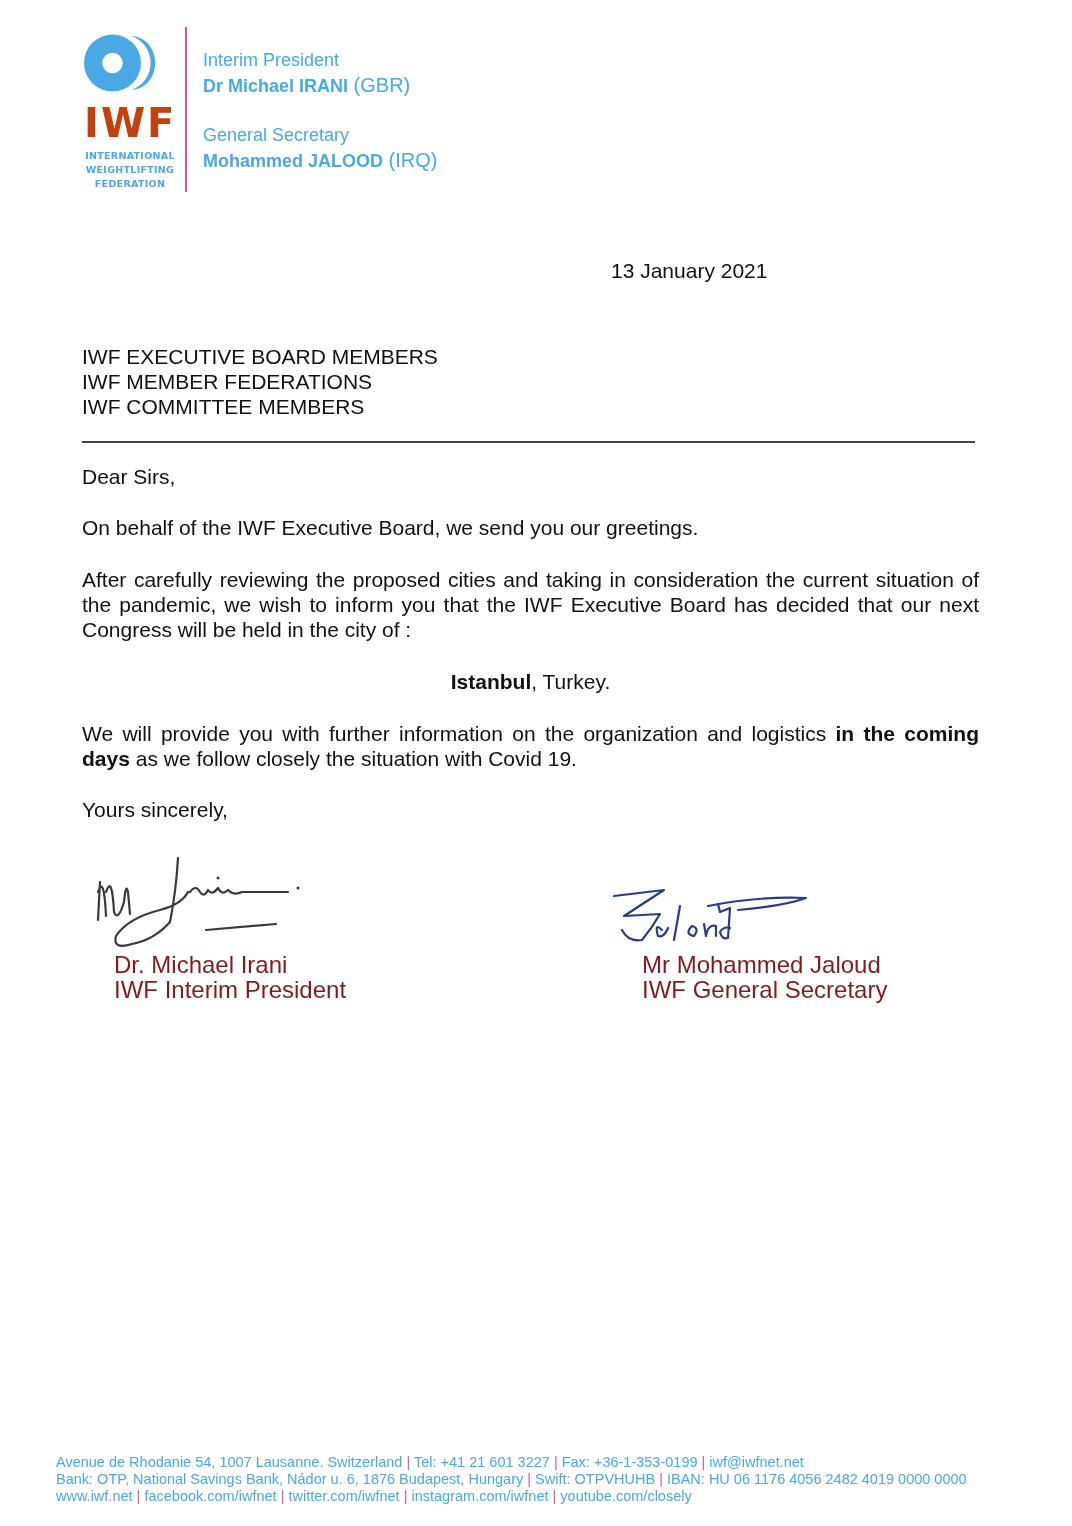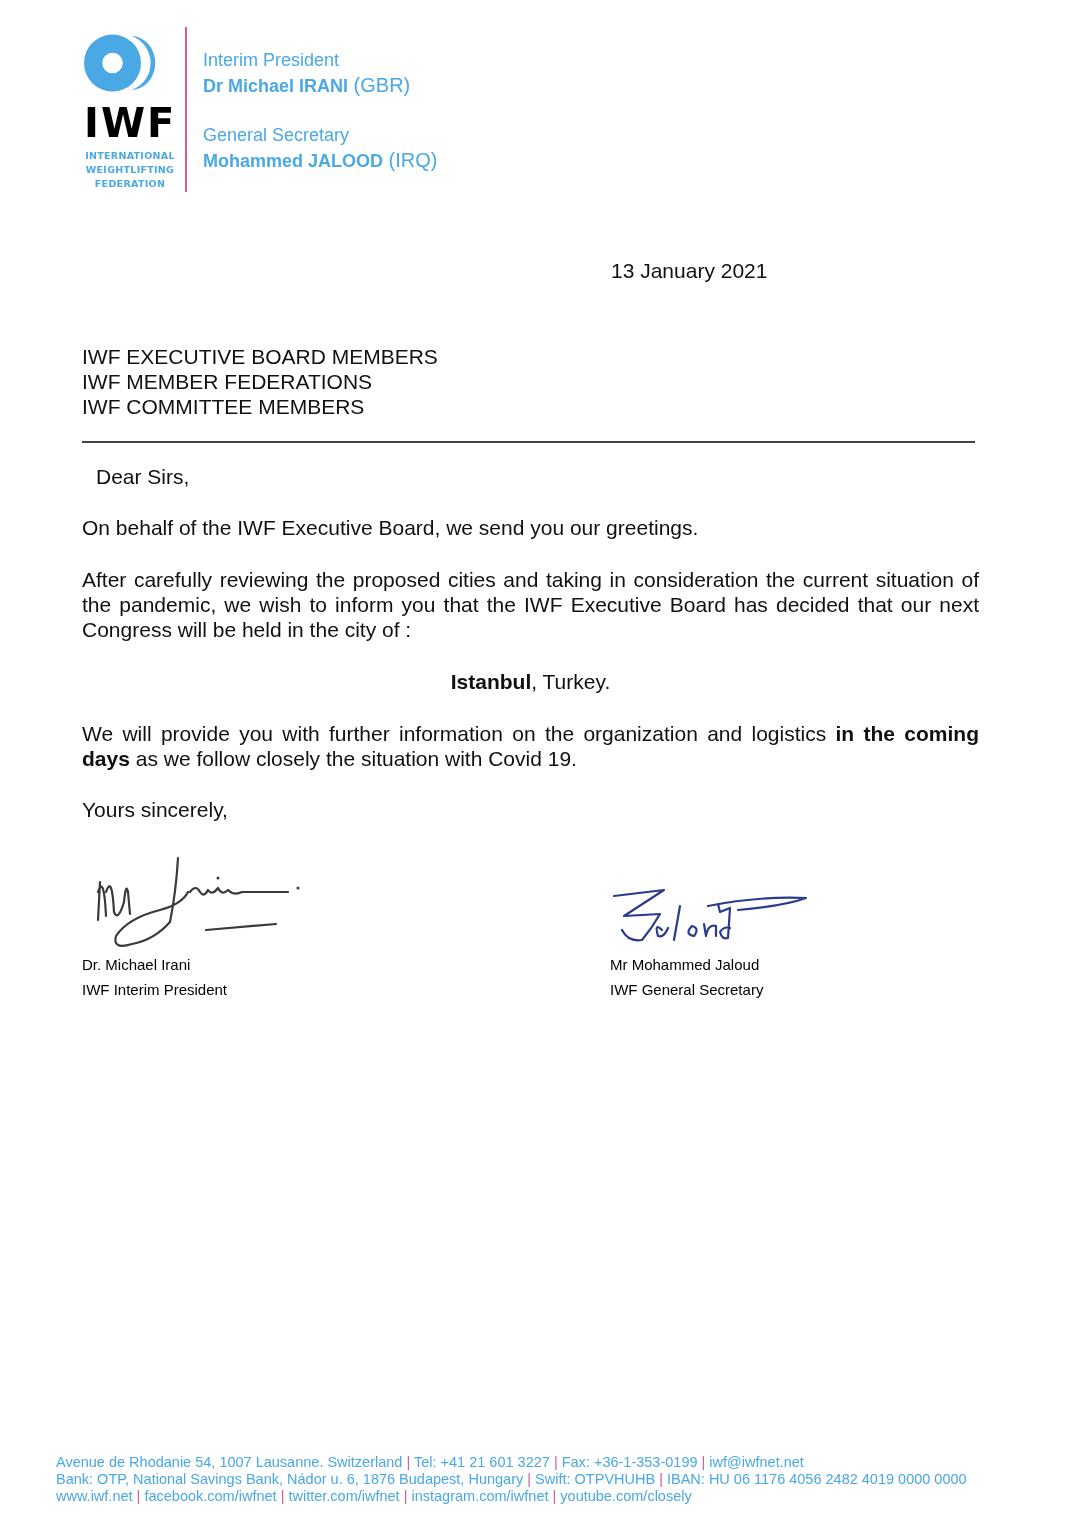--- a/index.html
+++ b/index.html
@@ -8,21 +8,21 @@
       font-family: "Liberation Sans", sans-serif; color: #111111;
     }
     .abs { position: absolute; }
 
     
     .logo { left: 84px; top: 25px; width: 96px; height: 170px; }
     .logo-disc { position: absolute; left: 0; top: 0; width: 76px; height: 76px; }
     .logo-iwf {
       position: absolute; left: 0; top: 78px; width: 92px;
       font-family: "DejaVu Sans", sans-serif; font-weight: bold;
-      font-size: 40px; letter-spacing: 2px; color: #000000; line-height: 40px;
+      font-size: 40px; letter-spacing: 2px; color: #c2410c; line-height: 40px;
     }
     .logo-sub {
       position: absolute; left: 0; top: 124px; width: 92px; text-align: center;
       font-family: "DejaVu Sans", sans-serif; font-weight: bold;
       font-size: 9.5px; line-height: 14px; color: #4aa8e4; letter-spacing: 0.3px;
     }
     .vbar { left: 185px; top: 27px; width: 2px; height: 165px; background: #d45aa0; }
     .officer { left: 203px; color: #4aa8e4; font-family: "Liberation Sans", sans-serif; }
     .officer .role { font-size: 18px; line-height: 24px; }
     .officer .name { font-size: 20px; line-height: 26px; }
@@ -31,21 +31,21 @@
     
     .txt { font-size: 21px; line-height: 25px; color: #111; }
     .date { left: 611px; top: 258px; }
     .recip { left: 82px; top: 344px; }
     .rule { left: 82px; top: 441px; width: 893px; height: 2px; background: #444; }
     .para { left: 82px; width: 897px; text-align: justify; }
     .center { left: 82px; width: 897px; text-align: center; }
 
     
     .sig { position: absolute; }
-    .sig-block { font-size: 15px; line-height: 25px; color: #000000; }
+    .sig-block { font-size: 24px; line-height: 25px; color: #7f1d1d; margin-left: 32px; }
 
     
     .footer {
       left: 56px; top: 1454px; font-size: 14.5px; line-height: 17px; color: #4aa8e4;
       white-space: nowrap;
     }
     .sep { color: #d45aa0; }
   </style>
 </head>
 <body>
@@ -76,21 +76,21 @@
 
 <div class="abs txt date">13 January 2021</div>
 
 <div class="abs txt recip">
   <div>IWF EXECUTIVE BOARD MEMBERS</div>
   <div>IWF MEMBER FEDERATIONS</div>
   <div>IWF COMMITTEE MEMBERS</div>
 </div>
 <div class="abs rule"></div>
 
-<div class="abs txt para" style="top:464px;margin-left:14px;">Dear Sirs,</div>
+<div class="abs txt para" style="top:464px;">Dear Sirs,</div>
 <div class="abs txt para" style="top:515px;">On behalf of the IWF Executive Board, we send you our greetings.</div>
 <div class="abs txt para" style="top:567px;">After carefully reviewing the proposed cities and taking in consideration the current situation of the pandemic, we wish to inform you that the IWF Executive Board has decided that our next Congress will be held in the city of :</div>
 <div class="abs txt center" style="top:669px;"><b>Istanbul</b><span>, Turkey.</span></div>
 <div class="abs txt para" style="top:721px;"><span>We will provide you with further information on the organization and logistics </span><b>in the coming days</b><span> as we follow closely the situation with Covid 19.</span></div>
 <div class="abs txt para" style="top:797px;">Yours sincerely,</div>
 
 <svg class="sig" style="left:92px; top:852px;" width="215" height="110" viewBox="0 0 215 110">
   <g fill="none" stroke="#3a3a3a" stroke-width="2.2" stroke-linecap="round" stroke-linejoin="round">
     <path d="M8 30 L6 68 M6 40 Q12 22 14 64 M14 40 Q20 22 22 60 Q26 70 32 50 Q34 30 36 40 L38 62"></path>
     <path d="M86 6 Q84 40 78 70 Q62 88 40 92 Q20 98 24 84 Q36 66 68 58 Q90 52 96 40"></path>

